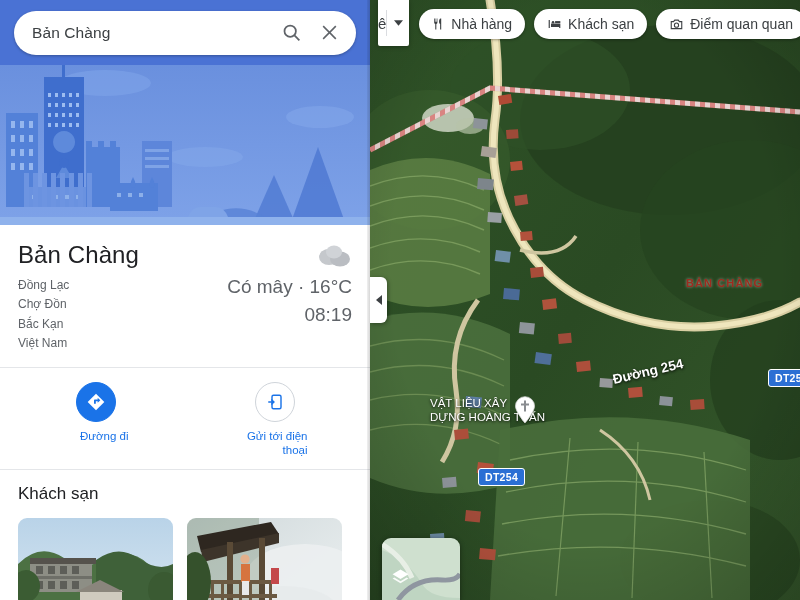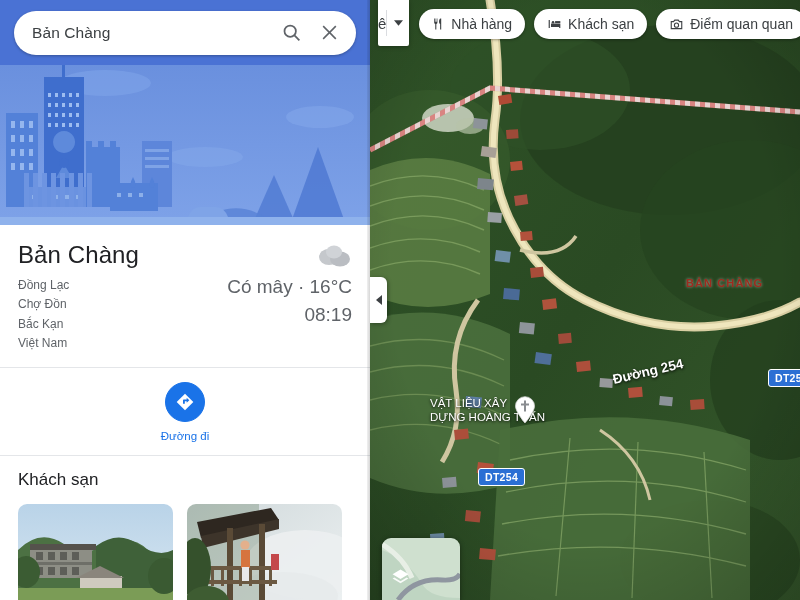--- a/index.html
+++ b/index.html
@@ -51,21 +51,21 @@
   .wx-icon { display:flex; justify-content:flex-end; margin-bottom: 4px; }
   .wx-line { font-size: 19px; color: #5f6368; line-height: 1.45; }
 
   .divider { height: 1px; background: #e4e6e9; margin: 0; }
 
   
   .actions {
     display: flex; justify-content: space-around; align-items: flex-start;
     padding: 14px 6px 12px 6px; background: #fff;
   }
-  .act { width: 66px; text-align: center; cursor: pointer; }
+  .act { width: 66px; text-align: right; cursor: pointer; }
   .act-circ {
     width: 40px; height: 40px; border-radius: 50%;
     margin: 0 auto 7px auto; display: flex; align-items: center; justify-content: center;
     border: 1px solid #cfd4da; background: #fff;
   }
   .act-circ.filled { background: #1a73e8; border-color: #1a73e8; }
   .act-label { font-size: 11.5px; color: #1a73e8; line-height: 1.25; }
 
   
   .hotels { padding: 14px 18px 0 18px; }
@@ -298,20 +298,29 @@
 
     <div class="actions">
       <div class="act">
         <div class="act-circ filled">
           <svg width="20" height="20" viewBox="0 0 24 24" fill="#fff">
             <path d="M12 2 L22 12 L12 22 L2 12 Z" fill="#fff"></path>
             <path d="M11 9 h3 v-2 l3.2 3 -3.2 3 v-2 h-2.2 v3 h-2.2 v-4.2 a.8 .8 0 0 1 .8 -.8 Z" fill="#1a73e8"></path>
           </svg>
         </div>
         <div class="act-label">Đường đi</div>
+      </div>
+      <div class="act">
+        <div class="act-circ">
+          <svg width="18" height="18" viewBox="0 0 24 24" fill="none" stroke="#1a73e8" stroke-width="1.9">
+            <rect x="8" y="3" width="12" height="18" rx="2"></rect>
+            <path d="M3 12 h7 M7.2 8.6 L10.6 12 L7.2 15.4"></path>
+          </svg>
+        </div>
+        <div class="act-label">Gửi tới điện thoại</div>
       </div>
     </div>
 
     <div class="divider"></div>
 
     <div class="hotels">
       <div class="hotels-title">Khách sạn</div>
       <div class="cards">
 
         <div class="card">

